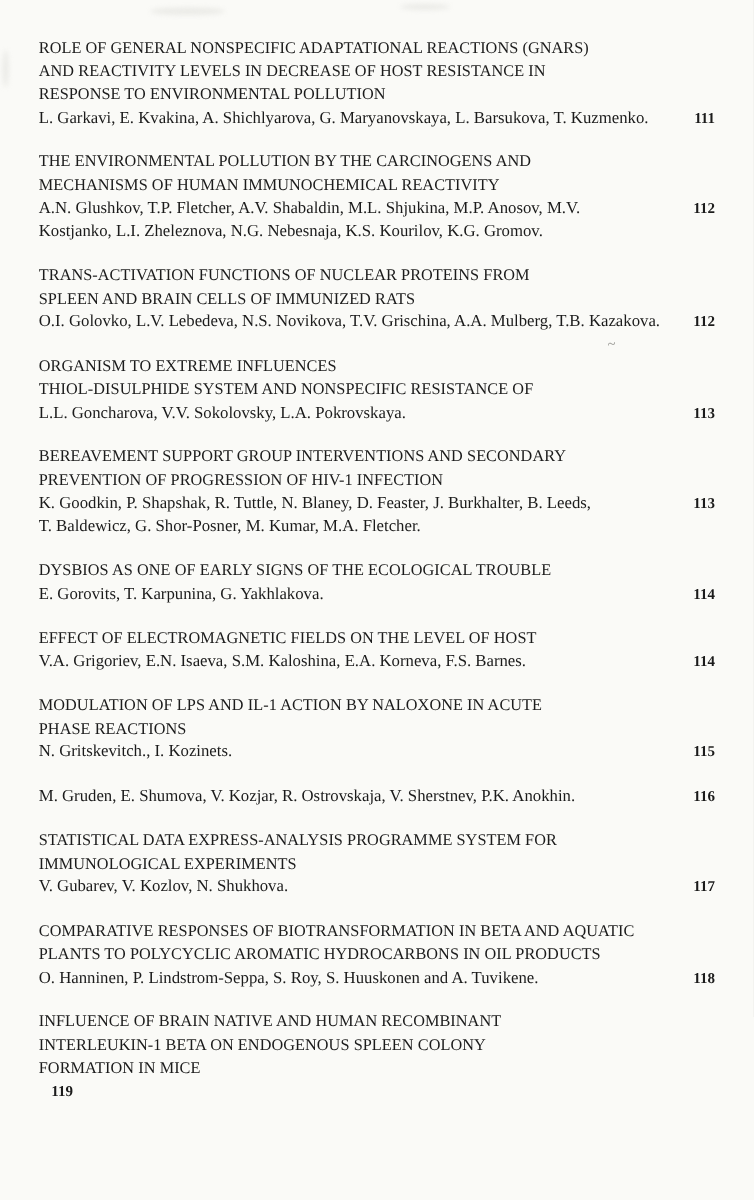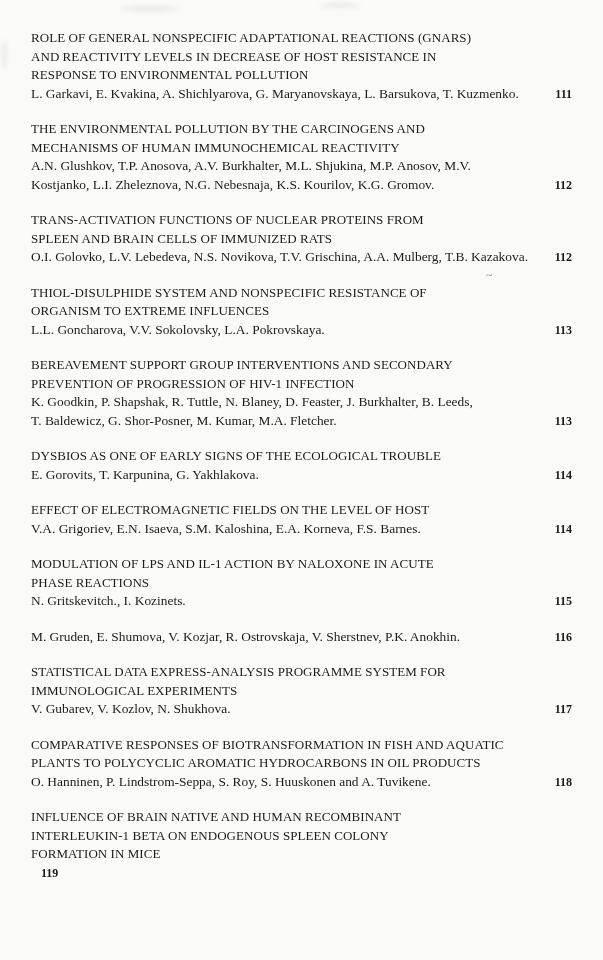--- a/index.html
+++ b/index.html
@@ -25,21 +25,21 @@
   .title-line {
     font-weight: normal;
     font-size: 13px;
     line-height: 18.5px;
     letter-spacing: 0.05px;
     white-space: nowrap;
   }
   .bottom-row {
     display: flex;
     justify-content: space-between;
-    align-items: flex-end;
+    align-items: flex-start;
   }
   .author-line {
     font-size: 13.4px;
     line-height: 18.5px;
     white-space: nowrap;
   }
   .page-number {
     font-size: 12px;
     line-height: 18.5px;
     padding-left: 10px;
@@ -87,21 +87,21 @@
     </div>
   </div>
 
   <div class="toc-entry">
     <div class="entry-title">
           <div class="title-line">THE ENVIRONMENTAL POLLUTION BY THE CARCINOGENS AND</div>
           <div class="title-line">MECHANISMS OF HUMAN IMMUNOCHEMICAL REACTIVITY</div>
         </div>
     <div class="bottom-row">
       <div class="entry-authors">
-            <div class="author-line">A.N. Glushkov, T.P. Anosova, A.V. Burkhalter, M.L. Shjukina, M.P. Anosov, M.V.</div>
+            <div class="author-line">A.N. Glushkov, T.P. Fletcher, A.V. Shabaldin, M.L. Shjukina, M.P. Anosov, M.V.</div>
             <div class="author-line">Kostjanko, L.I. Zheleznova, N.G. Nebesnaja, K.S. Kourilov, K.G. Gromov.</div>
           </div>
       <div class="page-number">112</div>
     </div>
   </div>
 
   <div class="toc-entry">
     <div class="entry-title">
           <div class="title-line">TRANS-ACTIVATION FUNCTIONS OF NUCLEAR PROTEINS FROM</div>
           <div class="title-line">SPLEEN AND BRAIN CELLS OF IMMUNIZED RATS</div>
@@ -109,22 +109,22 @@
     <div class="bottom-row">
       <div class="entry-authors">
             <div class="author-line">O.I. Golovko, L.V. Lebedeva, N.S. Novikova, T.V. Grischina, A.A. Mulberg, T.B. Kazakova.</div>
           </div>
       <div class="page-number">112</div>
     </div>
   </div>
 
   <div class="toc-entry">
     <div class="entry-title">
+          <div class="title-line">ORGANISM TO EXTREME INFLUENCES</div>
           <div class="title-line">THIOL-DISULPHIDE SYSTEM AND NONSPECIFIC RESISTANCE OF</div>
-          <div class="title-line">ORGANISM TO EXTREME INFLUENCES</div>
         </div>
     <div class="bottom-row">
       <div class="entry-authors">
             <div class="author-line">L.L. Goncharova, V.V. Sokolovsky, L.A. Pokrovskaya.</div>
           </div>
       <div class="page-number">113</div>
     </div>
   </div>
 
   <div class="toc-entry">
@@ -195,21 +195,21 @@
     <div class="bottom-row">
       <div class="entry-authors">
             <div class="author-line">V. Gubarev, V. Kozlov, N. Shukhova.</div>
           </div>
       <div class="page-number">117</div>
     </div>
   </div>
 
   <div class="toc-entry">
     <div class="entry-title">
-          <div class="title-line">COMPARATIVE RESPONSES OF BIOTRANSFORMATION IN FISH AND AQUATIC</div>
+          <div class="title-line">COMPARATIVE RESPONSES OF BIOTRANSFORMATION IN BETA AND AQUATIC</div>
           <div class="title-line">PLANTS TO POLYCYCLIC AROMATIC HYDROCARBONS IN OIL PRODUCTS</div>
         </div>
     <div class="bottom-row">
       <div class="entry-authors">
             <div class="author-line">O. Hanninen, P. Lindstrom-Seppa, S. Roy, S. Huuskonen and A. Tuvikene.</div>
           </div>
       <div class="page-number">118</div>
     </div>
   </div>
 

